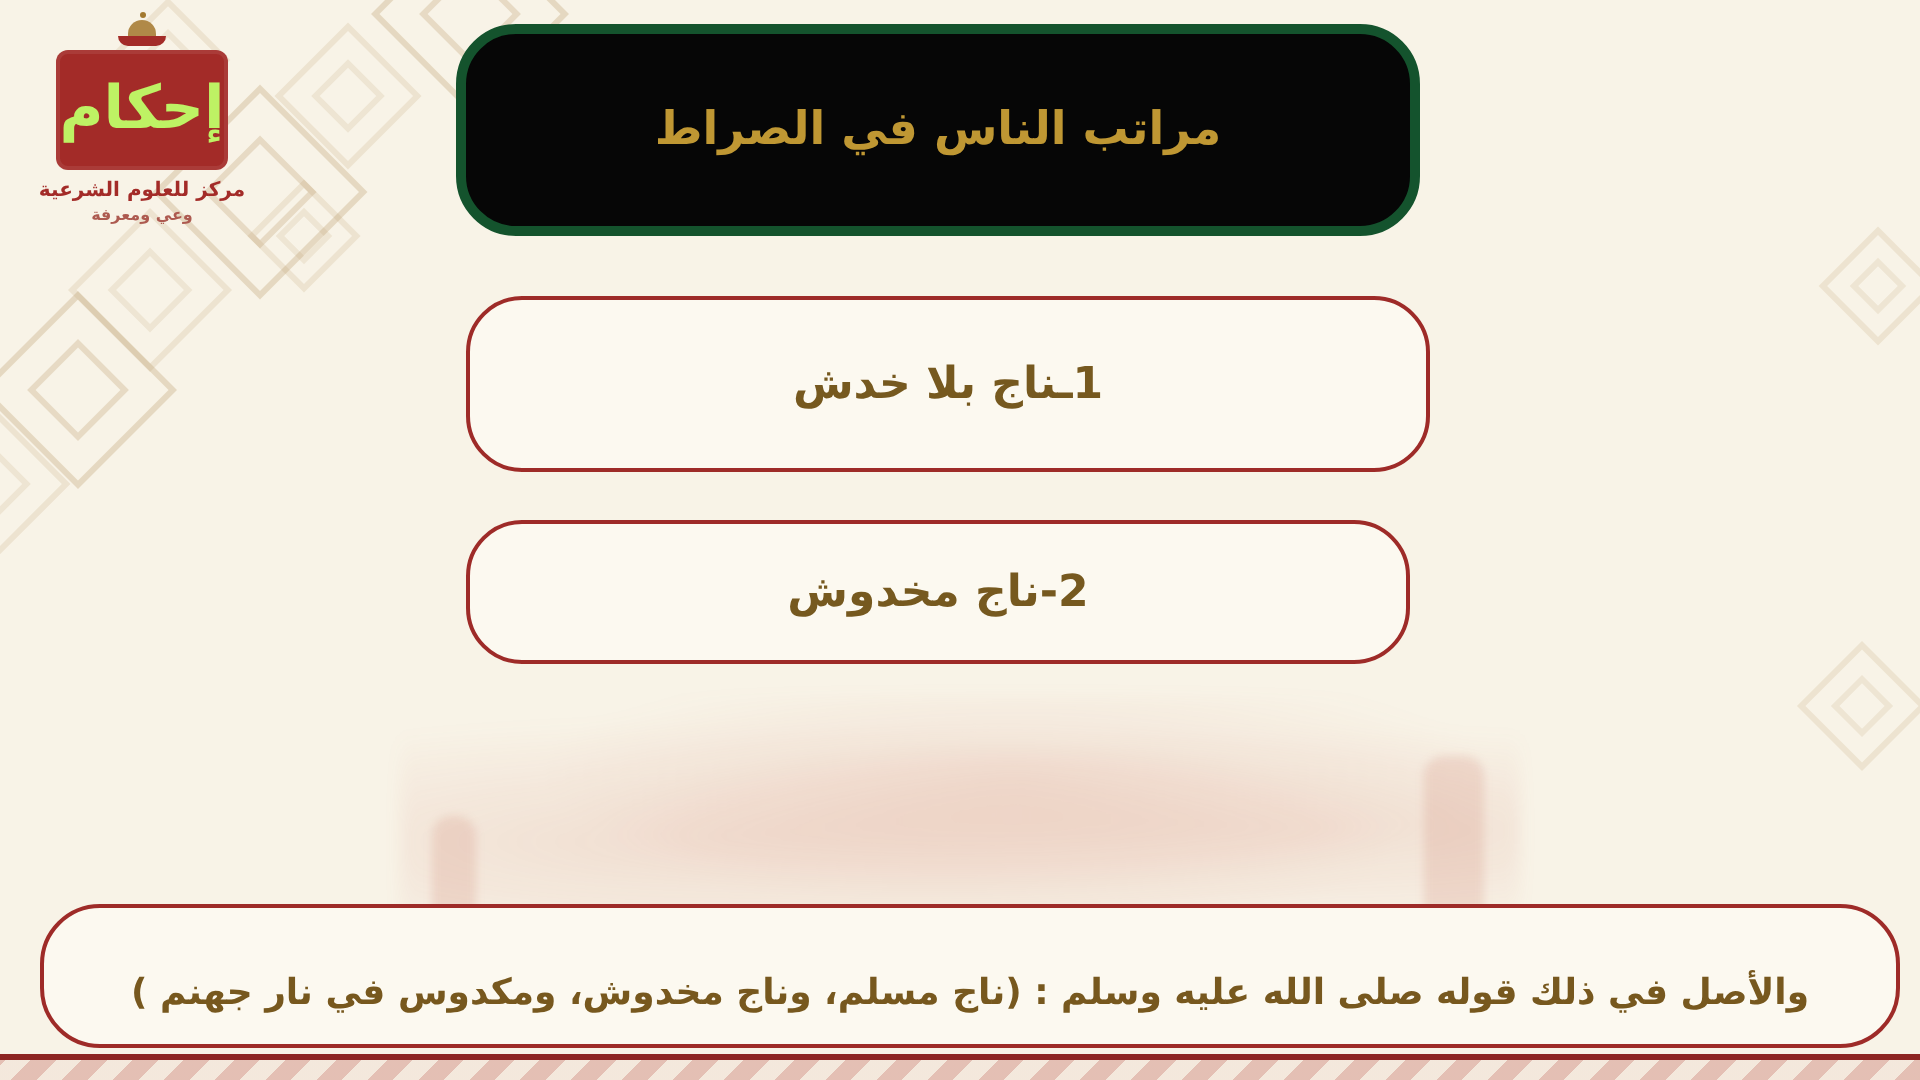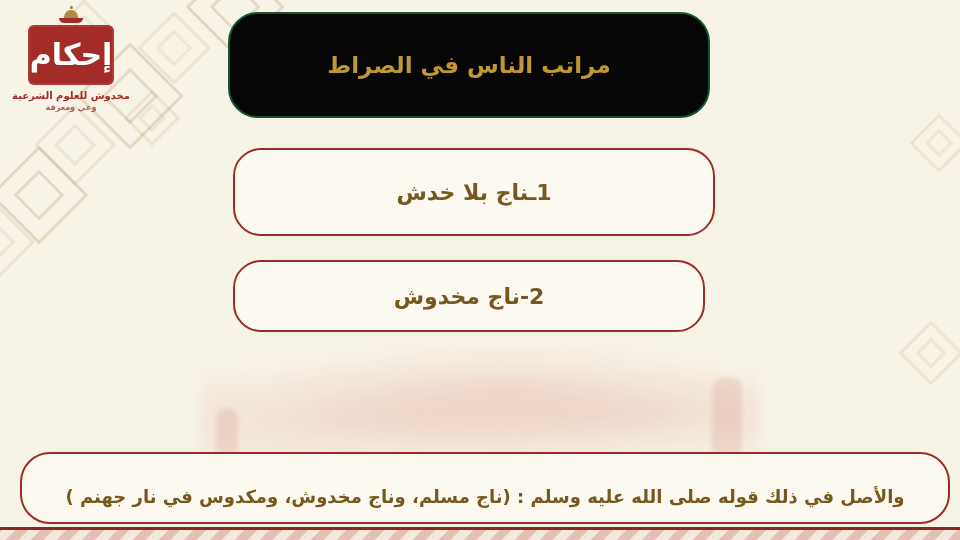--- a/index.html
+++ b/index.html
@@ -49,21 +49,21 @@
   }
   .bottom-zz{
     position:absolute;left:0;right:0;top:530px;height:10px;
     background:repeating-linear-gradient(-45deg,
       rgba(176,58,48,.28) 0 9px, rgba(176,58,48,.06) 9px 18px);
   }
   
   .title-box{
     position:absolute;left:228px;top:12px;width:482px;height:106px;
     background:#060606;
-    border:2px solid #14532d;
+    border:5px solid #14532d;
     border-radius:30px;
     display:flex;align-items:center;justify-content:center;
     box-sizing:border-box;
   }
   .title-box span{
     color:#bf9733;
     font-size:23px;font-weight:bold;
   }
   
   .item-box{
@@ -115,21 +115,21 @@
     width:24px;height:5px;background:#a32b28;
     border-radius:0 0 5px 5px;margin:0 auto 2px;
   }
   .logo-mark{
     width:86px;height:60px;margin:0 auto;
     background:#a32b28;border-radius:6px;
     display:flex;align-items:center;justify-content:center;
     box-shadow:inset 0 0 0 2px rgba(255,255,255,.08);
   }
   .logo-mark span{
-    color:#ffffff;font-size:30px;font-weight:bold;line-height:1;
+    color:#bef264;font-size:30px;font-weight:bold;line-height:1;
   }
   .logo-subtitle{
     margin-top:5px;color:#a32b28;
     font-size:10px;font-weight:bold;
   }
   .logo-tagline{
     margin-top:2px;color:#ad5a50;
     font-size:8px;font-weight:bold;
   }
 </style>
@@ -173,17 +173,17 @@
     <span>والأصل في ذلك قوله صلى الله عليه وسلم : (ناج مسلم، وناج مخدوش، ومكدوس في نار جهنم )</span>
   </div>
 
   <div class="logo">
     <div class="logo-finial"></div>
     <div class="logo-dome"></div>
     <div class="logo-book"></div>
     <div class="logo-mark">
       <span>إحكام</span>
     </div>
-    <div class="logo-subtitle">مخدوش للعلوم الشرعية</div>
+    <div class="logo-subtitle">مركز للعلوم الشرعية</div>
     <div class="logo-tagline">وعي ومعرفة</div>
   </div>
 
 </div>
 
 </body></html>

